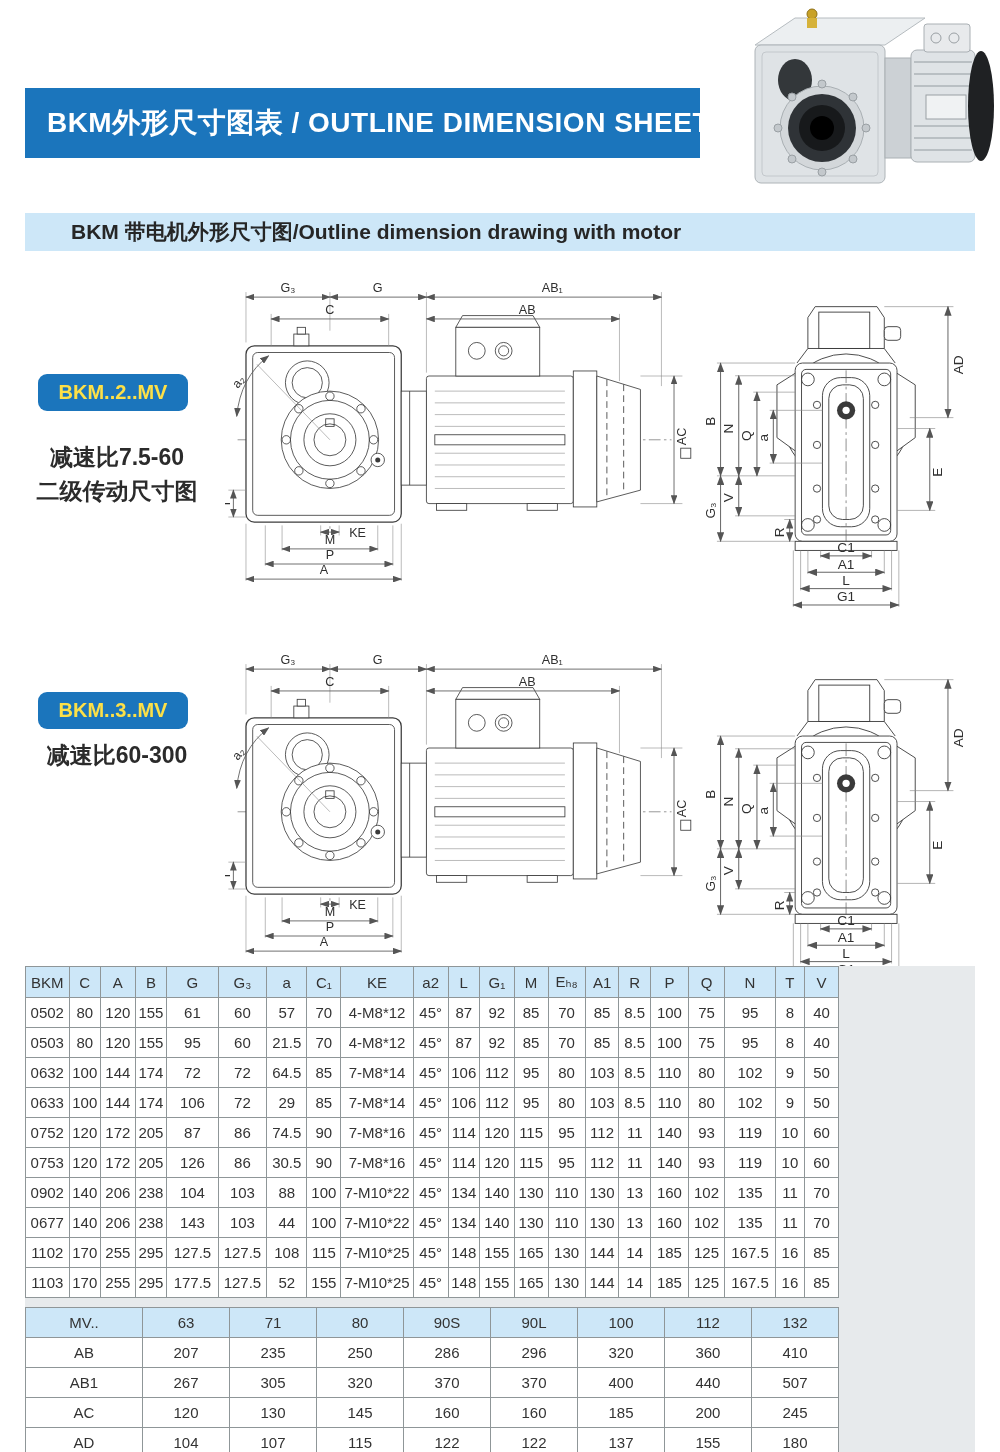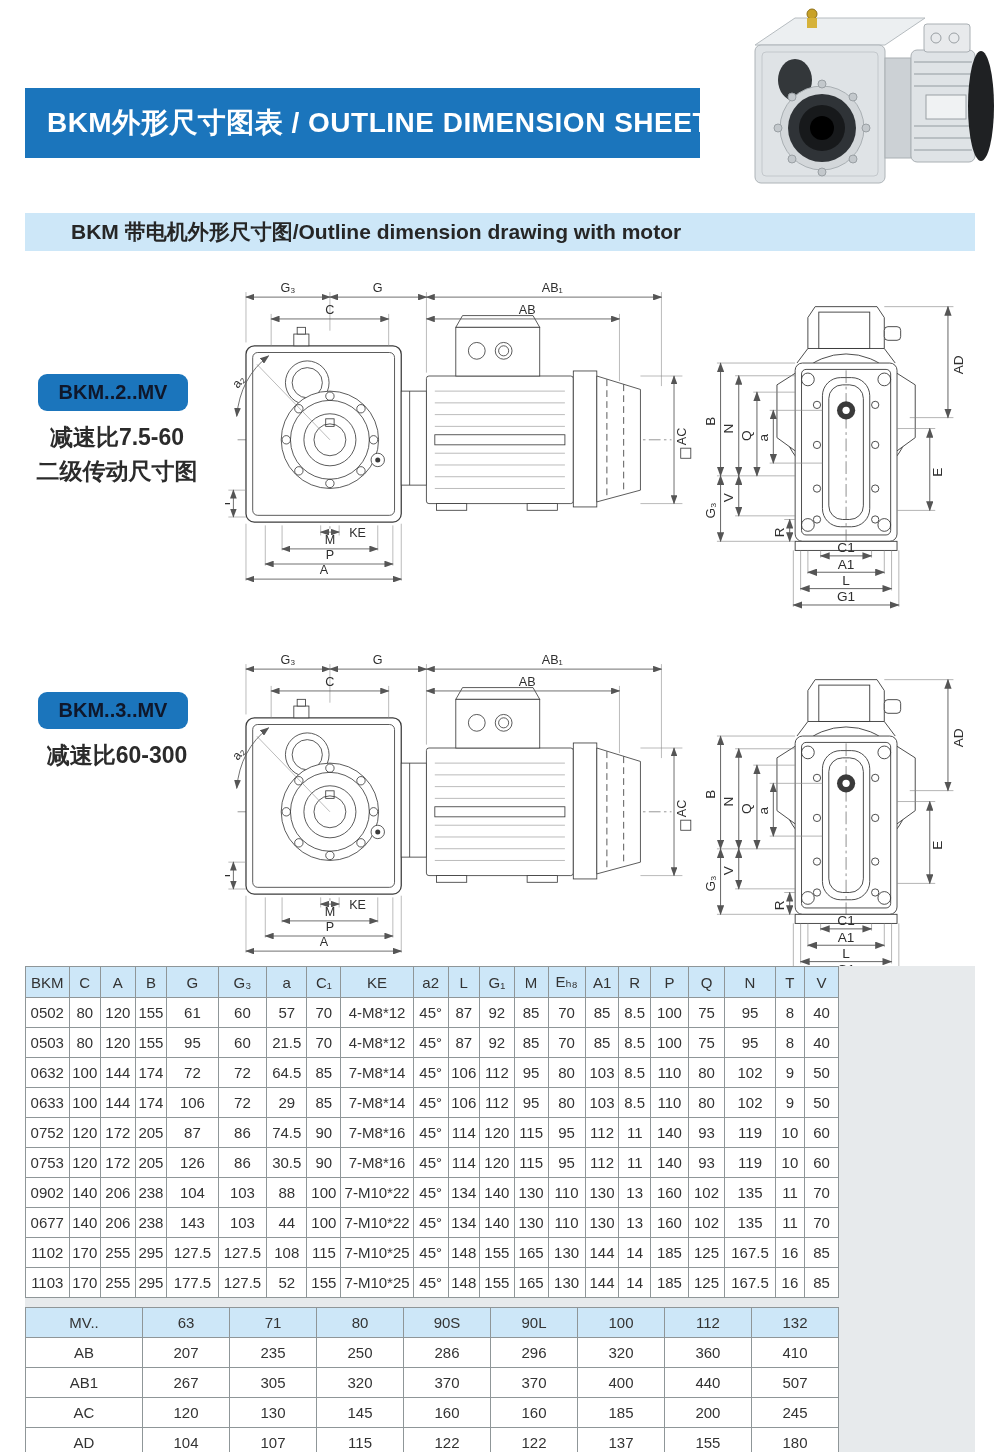--- a/index.html
+++ b/index.html
@@ -8,21 +8,21 @@
 
   .banner{position:absolute;left:25px;top:88px;width:685px;height:70px;background:#1b75bc;
           color:#fff;font-size:28px;font-weight:bold;line-height:70px;padding-left:18px;
           box-sizing:border-box;letter-spacing:.5px;text-align:right;}
   .photo{position:absolute;left:700px;top:0;width:300px;height:207px;background:#fff;}
 
   .subheader{position:absolute;left:25px;top:213px;width:950px;height:38px;background:#cde7f8;
              font-size:21px;font-weight:bold;line-height:38px;padding-left:46px;box-sizing:border-box;color:#262626;}
 
   .badge{position:absolute;width:150px;height:37px;background:#1b75bc;border-radius:9px;
-         color:#0f172a;font-size:20px;font-weight:bold;text-align:center;line-height:37px;}
+         color:#fde047;font-size:20px;font-weight:bold;text-align:center;line-height:37px;}
   .desc{position:absolute;width:190px;text-align:center;font-size:23px;font-weight:bold;
         color:#2b2b2b;line-height:34px;}
 
   .svg-abs{position:absolute;}
 
   
   .part{stroke:#3c3c3c;stroke-width:1.5;fill:#fff;}
   .part2{stroke:#3c3c3c;stroke-width:1;fill:none;}
   .partf{stroke:#3c3c3c;stroke-width:1;fill:#fff;}
   .dark{fill:#3a3a3a;stroke:none;}
@@ -288,21 +288,21 @@
       <circle cx="236" cy="38" r="5" fill="none" stroke="#9aa0a4"></circle>
       <circle cx="254" cy="38" r="5" fill="none" stroke="#9aa0a4"></circle>
       <rect x="226" y="95" width="40" height="24" fill="#f0f2f3" stroke="#9aa0a4"></rect>
       <ellipse cx="281" cy="106" rx="13" ry="55" fill="#1f2123"></ellipse>
     </svg>
   </div>
 
   <div class="subheader">BKM 带电机外形尺寸图/Outline dimension drawing with motor</div>
 
   <div class="badge" style="left:38px;top:374px;">BKM..2..MV</div>
-  <div class="desc" style="left:22px;top:420px;">
+  <div class="desc" style="left:22px;top:440px;">
     <div>减速比7.5-60</div>
     <div>二级传动尺寸图</div>
   </div>
   <svg class="svg-abs" style="left:225px;top:280px;" width="470" height="307" viewBox="0 0 560 365">
     <use href="#side-view"></use>
   </svg>
   <svg class="svg-abs" style="left:706px;top:283px;" width="282" height="332" viewBox="0 0 310 365">
     <use href="#front-view"></use>
   </svg>
 

